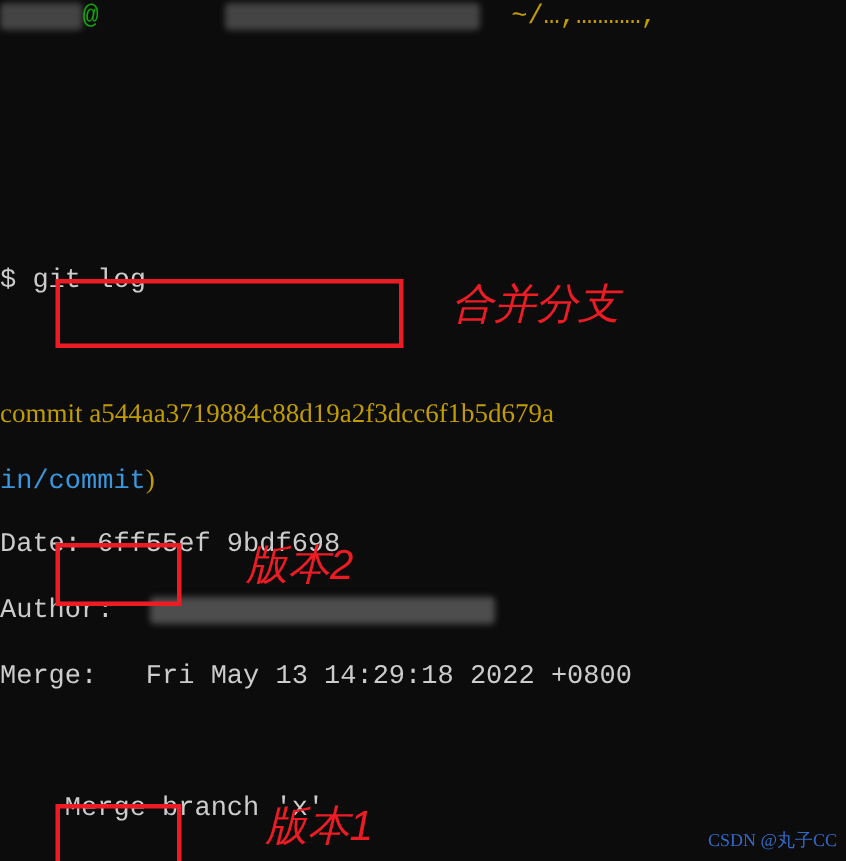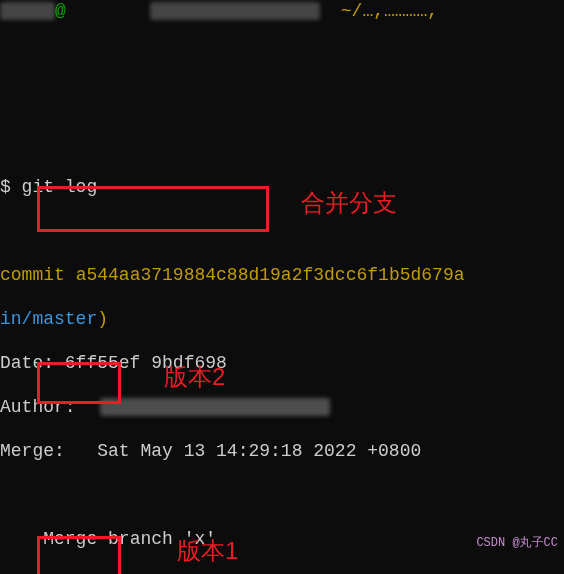--- a/index.html
+++ b/index.html
@@ -10,26 +10,26 @@
     font-family:Consolas,"Courier New",monospace;
     font-size:18px;
     line-height:22px;
     color:#cccccc;
     white-space:pre;
     overflow:hidden;
     position:relative;
   }
   .line{position:relative;height:22px;}
   .prompt{color:#cccccc;}
-  .yellow{color:#c19c00;}
+  .yellow{color:#c19c00;font-family:Liberation Serif, serif;}
   .cyan{color:#3a96dd;}
   .blur{position:absolute;background:#4d4d4d;border-radius:3px;height:18px;top:2px;filter:blur(2px);}
   .red-box{position:absolute;border:3px solid #ed1c24;background:transparent;}
-  .red-text{position:absolute;color:#ed1c24;font-size:24px;font-family:"Microsoft YaHei","SimSun",sans-serif;font-weight:400;}
-  .watermark{position:absolute;right:6px;bottom:20px;color:#f0abfc;font-size:12px;font-family:Liberation Mono, monospace;opacity:0.8;}
+  .red-text{position:absolute;color:#ed1c24;font-size:28px;font-family:"Microsoft YaHei","SimSun",sans-serif;font-weight:400;font-style:italic;}
+  .watermark{position:absolute;right:6px;bottom:3px;color:#3b82f6;font-size:12px;font-family:Liberation Serif, serif;opacity:0.8;}
   .top-smudge{position:absolute;top:0;left:0;height:22px;width:564px;}
   .top-smudge .b1{position:absolute;left:0;top:2px;width:55px;height:18px;background:#444;border-radius:3px;filter:blur(2px);}
   .top-smudge .tx{position:absolute;left:55px;top:0;color:#13a10e;}
   .top-smudge .b2{position:absolute;left:150px;top:2px;width:170px;height:18px;background:#444;border-radius:3px;filter:blur(2px);}
   .top-smudge .tx2{position:absolute;left:330px;top:0;color:#c19c00;}
 </style>
 </head>
 <body>
 
 
@@ -40,24 +40,24 @@
   <span class="tx">@</span>
   <div class="b2"></div>
   <span class="tx2"> ~/…,…………,</span>
 </div>
 
 
 <div class="line" style="top:0;"><span class="prompt">$ </span><span>git log</span></div>
 
 
 <div class="line"><span class="yellow">commit </span><span class="yellow">a544aa3719884c88d19a2f3dcc6f1b5d679a</span></div>
-<div class="line"><span class="cyan">in/master</span><span class="yellow">)</span></div>
+<div class="line"><span class="cyan">in/commit</span><span class="yellow">)</span></div>
 <div class="line"><span>Date: </span><span>6ff55ef 9bdf698</span></div>
 <div class="line"><span>Author: </span><div class="blur" style="left:100px;width:230px;"></div></div>
-<div class="line"><span>Merge:   </span><span>Sat May 13 14:29:18 2022 +0800</span></div>
+<div class="line"><span>Merge:   </span><span>Fri May 13 14:29:18 2022 +0800</span></div>
 <div class="line"></div>
 <div class="line" style="height:44px;"><span>    </span><span>Merge branch 'x'</span></div>
 
 
 
 
 
 
 
 

